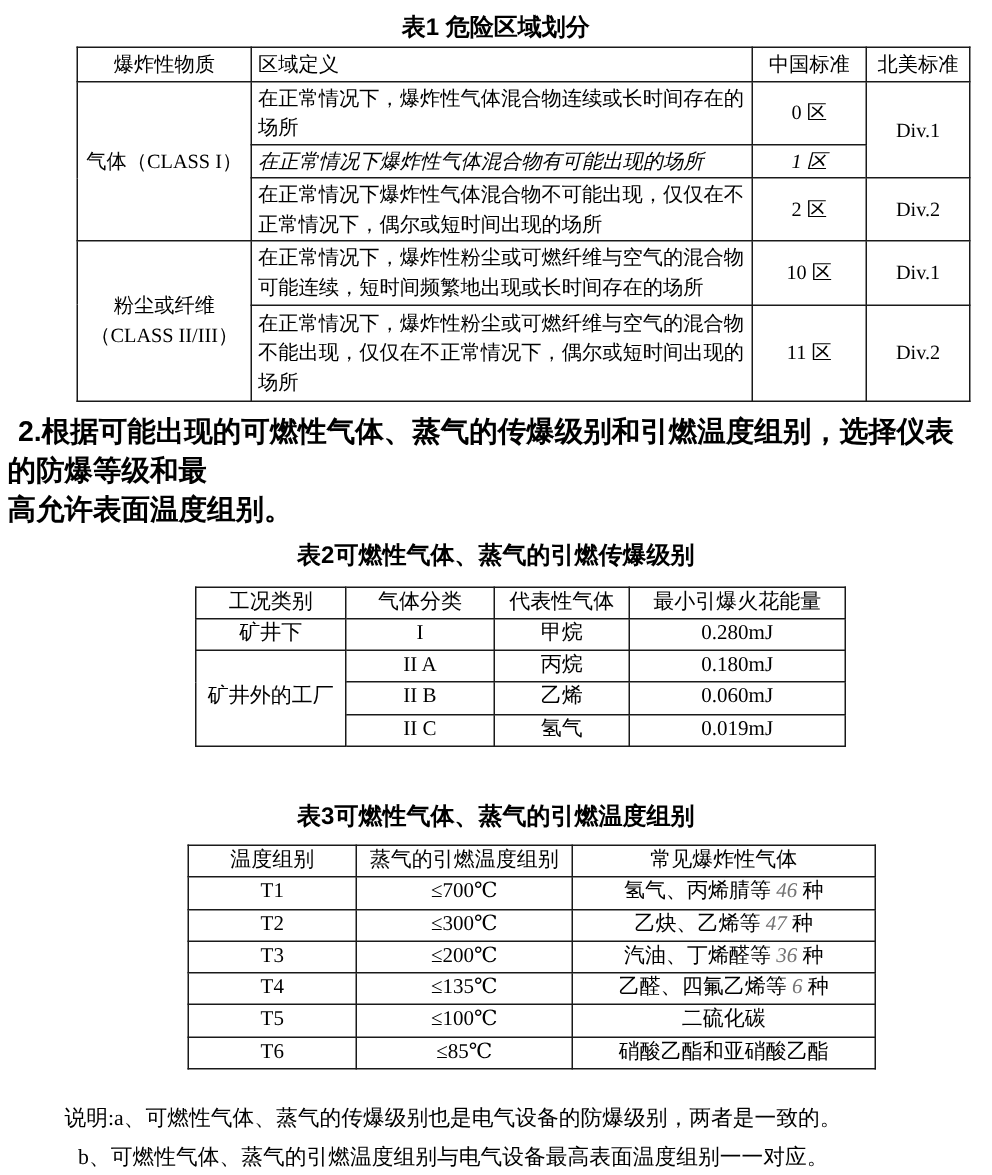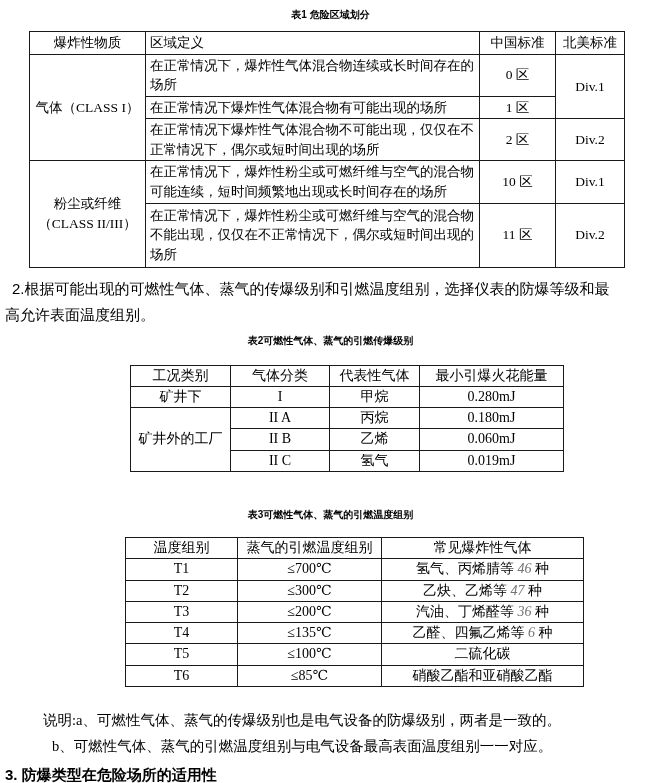--- a/index.html
+++ b/index.html
@@ -12,59 +12,59 @@
     width: 661px;
     min-height: 783px;
     background: #ffffff;
     color: #000;
     font-family: "Liberation Serif", "DejaVu Serif", serif;
     overflow: hidden;
   }
   .tbl-title {
     text-align: center;
     font-weight: bold;
-    font-size: 10px;
+    font-size: 16px;
     font-family: "Liberation Sans", "DejaVu Sans", sans-serif;
     color: #000;
   }
   .title1 { padding-top: 8px; height: 20px; }
 
   table {
     border-collapse: collapse;
     table-layout: fixed;
   }
   td {
     border: 1px solid #1a1a1a;
     padding: 1px 4px;
     vertical-align: middle;
     font-size: 13.5px;
     line-height: 1.45;
     word-break: break-all;
   }
   .hdr td { text-align: center; }
 
   
-  .t1 { margin: 3px 0 0 29px; width: 559px; border-radius: 18px; }
+  .t1 { margin: 3px 0 0 51px; width: 559px; border-radius: 18px; }
   .t1 .c-sub  { width: 107px; text-align: center; }
   .t1 .c-def  { width: 325px; text-align: left; }
   .t1 .c-cn   { width: 67px;  text-align: center; }
   .t1 .c-na   { width: 60px;  text-align: center; }
   .t1 .r-hdr  { height: 20px; }
   .t1 .r1 { height: 40px; }
-  .t1 .r2 { height: 21px; }
+  .t1 .r2 { height: 21px; font-style: italic; }
   .t1 .r3 { height: 37px; }
   .t1 .r4 { height: 42px; }
   .t1 .r5 { height: 64px; }
 
   
   .para-bold {
     margin: 8px 10px 0 5px;
     font-family: "Liberation Sans", "DejaVu Sans", sans-serif;
-    font-weight: normal;
-    font-size: 15px;
+    font-weight: bold;
+    font-size: 19px;
     line-height: 26px;
   }
   .para-bold .indent { padding-left: 7px; }
 
   .title2 { margin-top: 6px; height: 18px; }
 
   
   .t2 { margin: 13px 0 0 130px; width: 405px; }
   .t2 td { text-align: center; height: 20px; font-size: 14px; padding: 0 3px; }
   .t2 .c-cat { width: 93px; }

